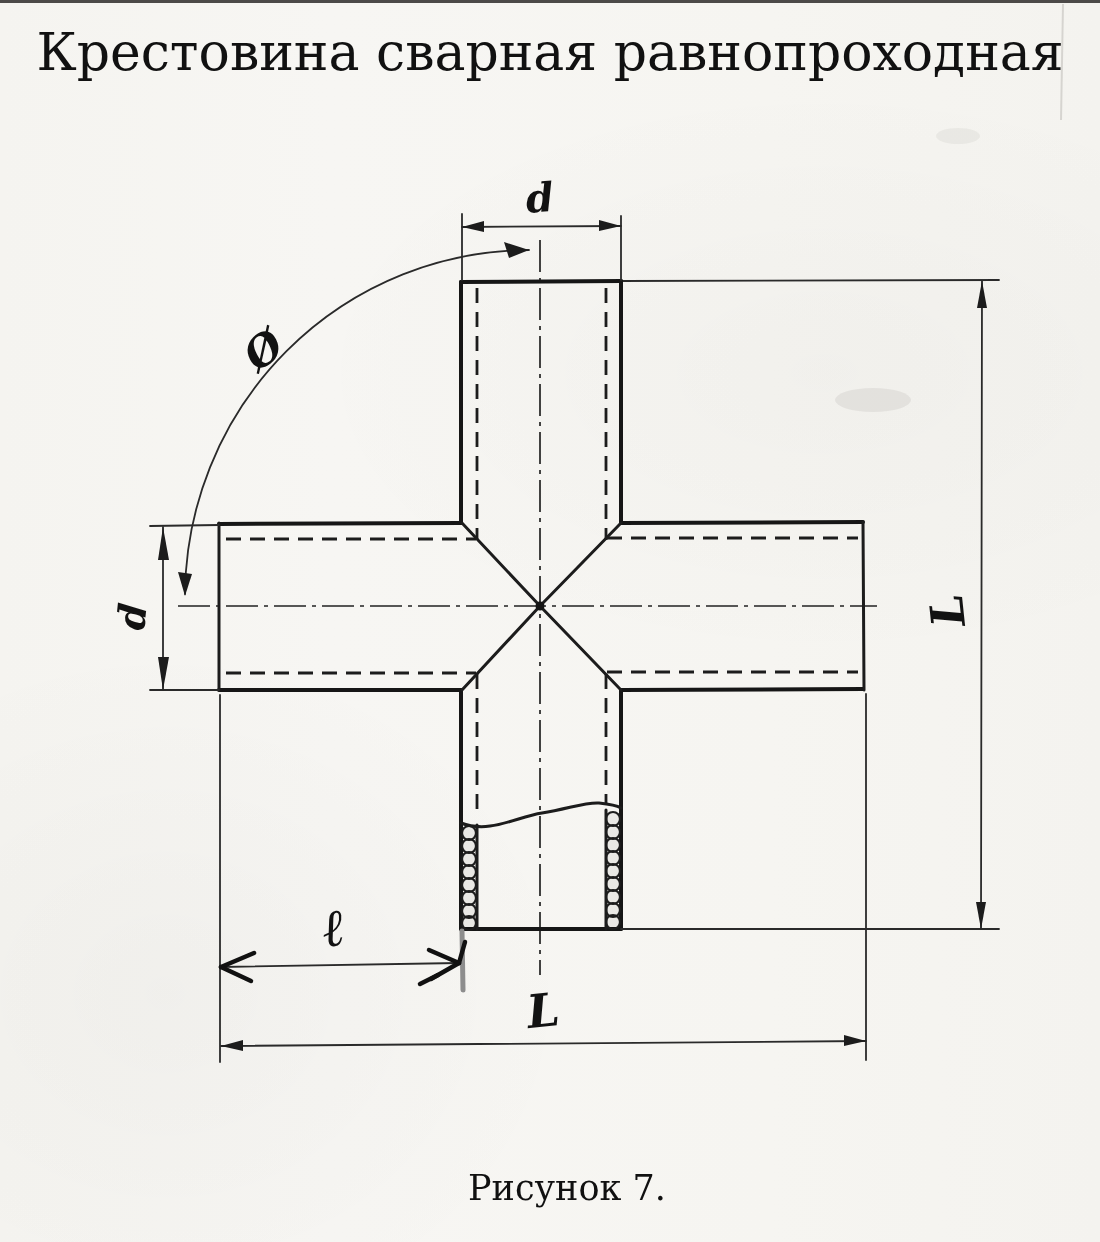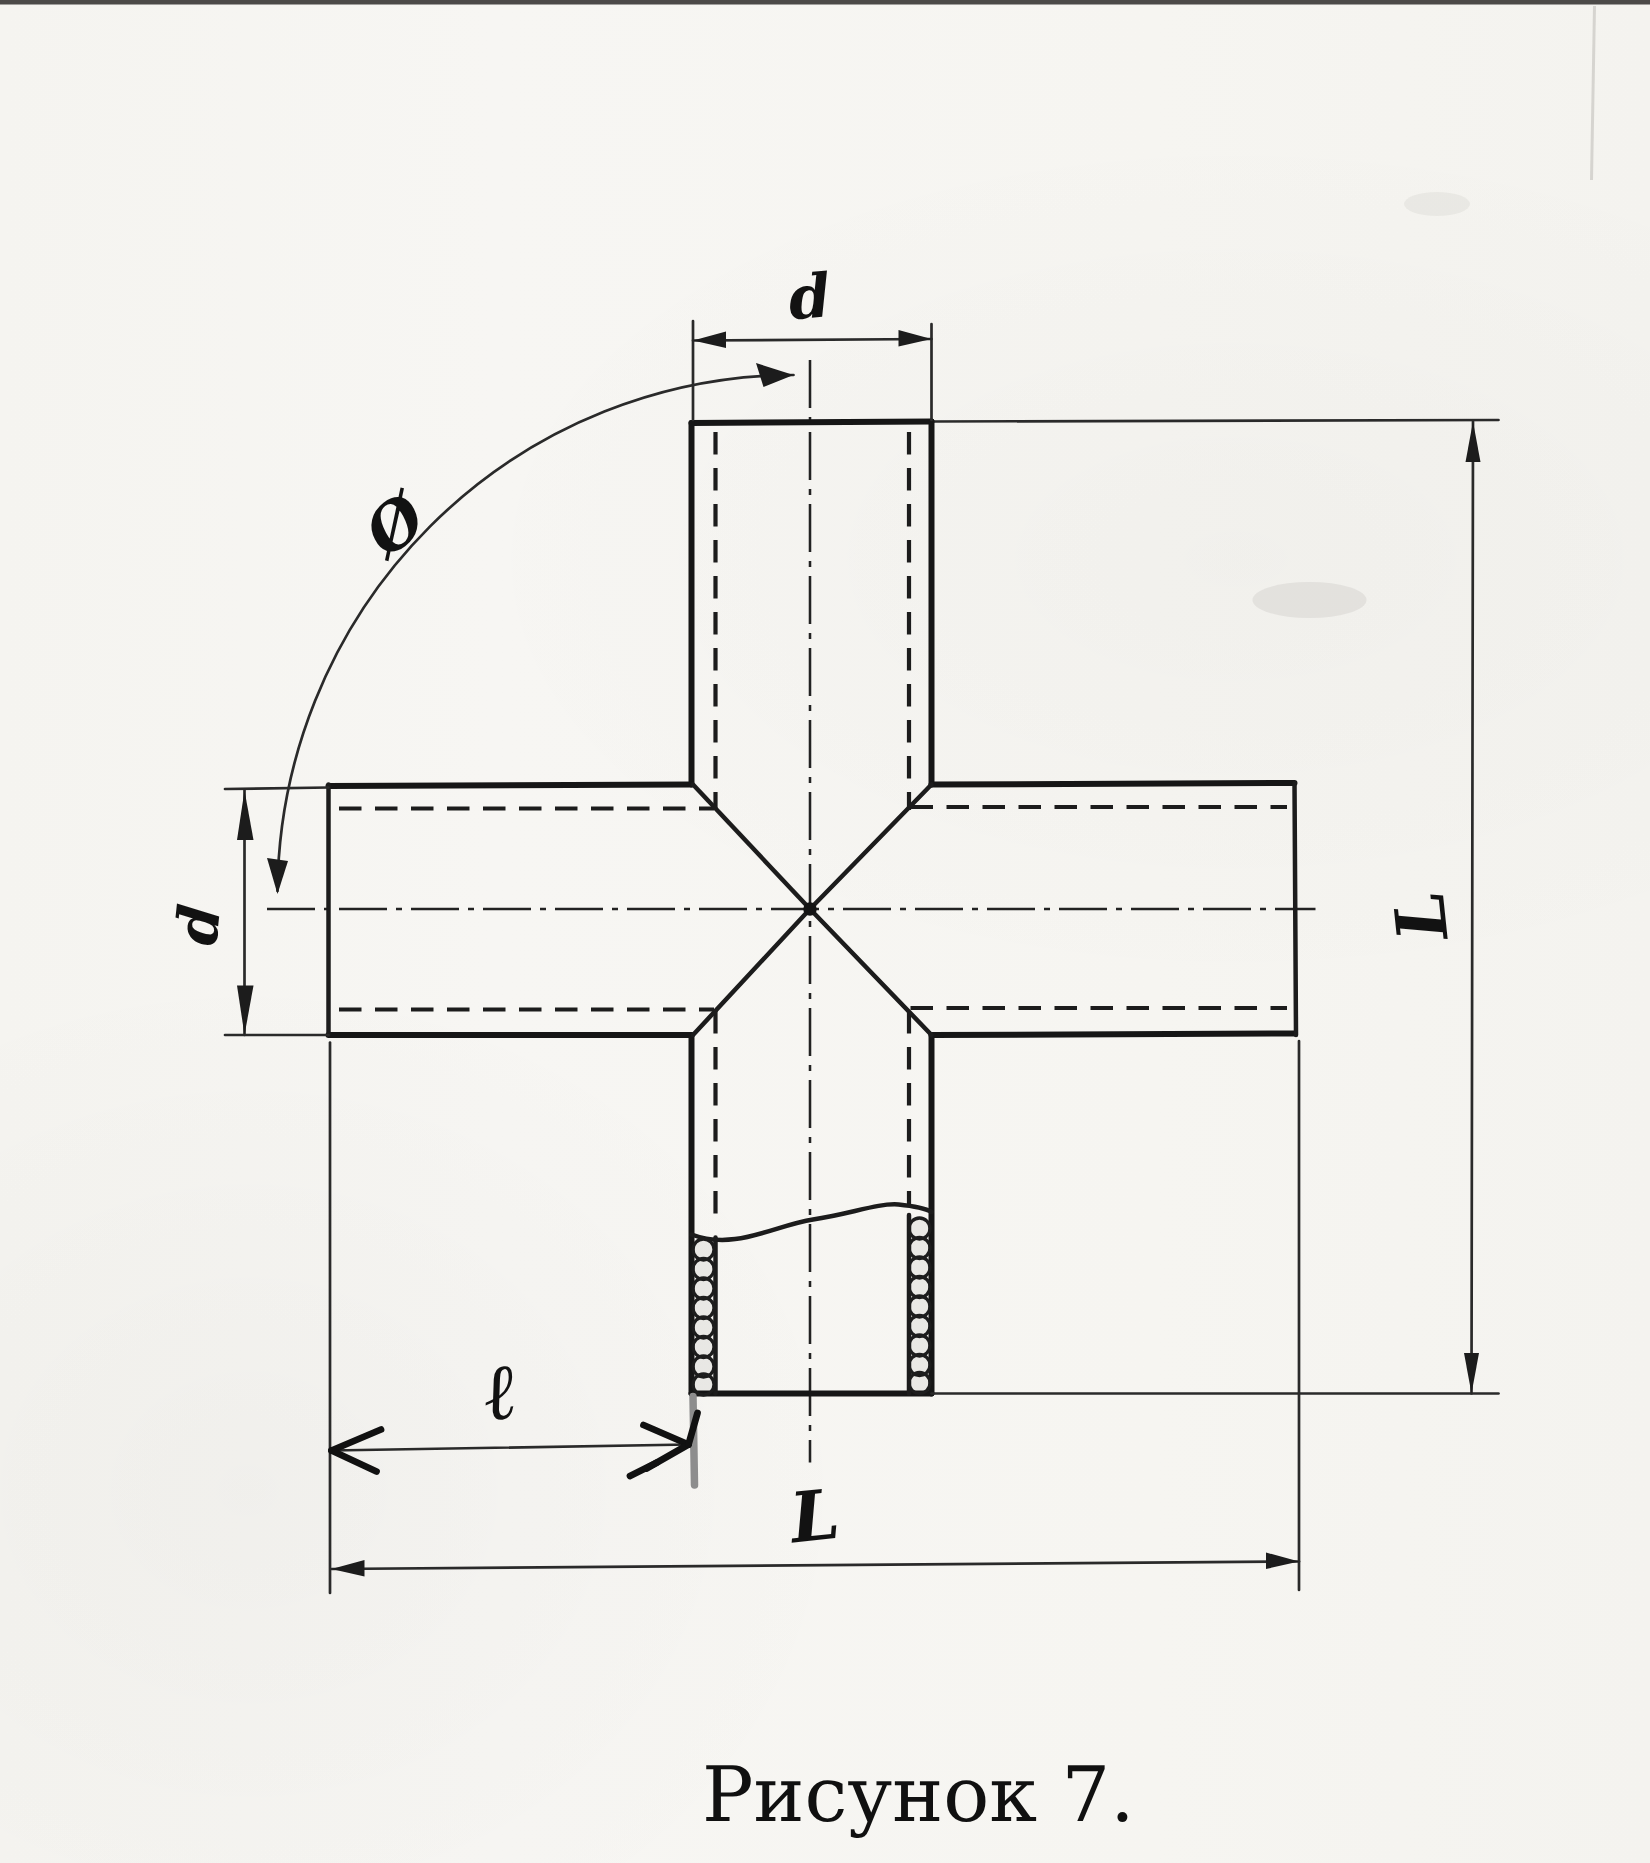--- a/index.html
+++ b/index.html
@@ -16,40 +16,41 @@
   }
   .title{
     position:absolute;top:22px;left:0;width:100%;
     text-align:center;
     font-size:52px;color:#111;
     letter-spacing:0px;
     white-space:nowrap;
   }
   .caption{
     position:absolute;top:1168px;left:468px;
-    font-size:51px;color:#101010;
+    font-size:35px;color:#101010;
     white-space:nowrap;
   }
   svg.drawing{position:absolute;left:0;top:0;}
   .ink-bold{stroke:#161616;stroke-width:4;fill:none;stroke-linecap:round;}
   .ink-med{stroke:#1c1c1c;stroke-width:3;fill:none;stroke-linecap:round;}
   .ink-thin{stroke:#2a2a2a;stroke-width:1.8;fill:none;stroke-linecap:round;}
   .hidden-line{stroke:#1c1c1c;stroke-width:2.8;fill:none;stroke-dasharray:15 9;stroke-linecap:butt;}
   .centerline{stroke:#222;stroke-width:1.7;fill:none;stroke-dasharray:32 6 4 6;stroke-linecap:butt;}
   .arrow-fill{fill:#1c1c1c;stroke:none;}
   .sketch{stroke:#111;stroke-width:4.5;fill:none;stroke-linecap:round;}
   .bead{stroke:#1d1d1d;stroke-width:2.2;fill:rgba(0,0,0,0.05);}
   .dim-label{font-family:"DejaVu Serif","Liberation Serif",serif;font-style:italic;fill:#121212;}
   .smudge{stroke:#8d8d8d;stroke-width:5;fill:none;stroke-linecap:round;}
 </style>
 </head>
 <body>
 
 <div class="page">
 
+  <div class="title">Крестовина сварная равнопроходная</div>
 
   <svg class="drawing" width="1100" height="1242" viewBox="0 0 1100 1242">
 
     <g>
       <rect x="0" y="0" width="1100" height="3" fill="#2e2c2a" opacity="0.85"></rect>
       <line x1="1063" y1="4" x2="1061" y2="120" stroke="#b9b7b2" stroke-width="2" opacity="0.5"></line>
       <ellipse cx="873" cy="400" rx="38" ry="12" fill="#c9c7c2" opacity="0.35"></ellipse>
       <ellipse cx="958" cy="136" rx="22" ry="8" fill="#d2d0cb" opacity="0.3"></ellipse>
     </g>
 

